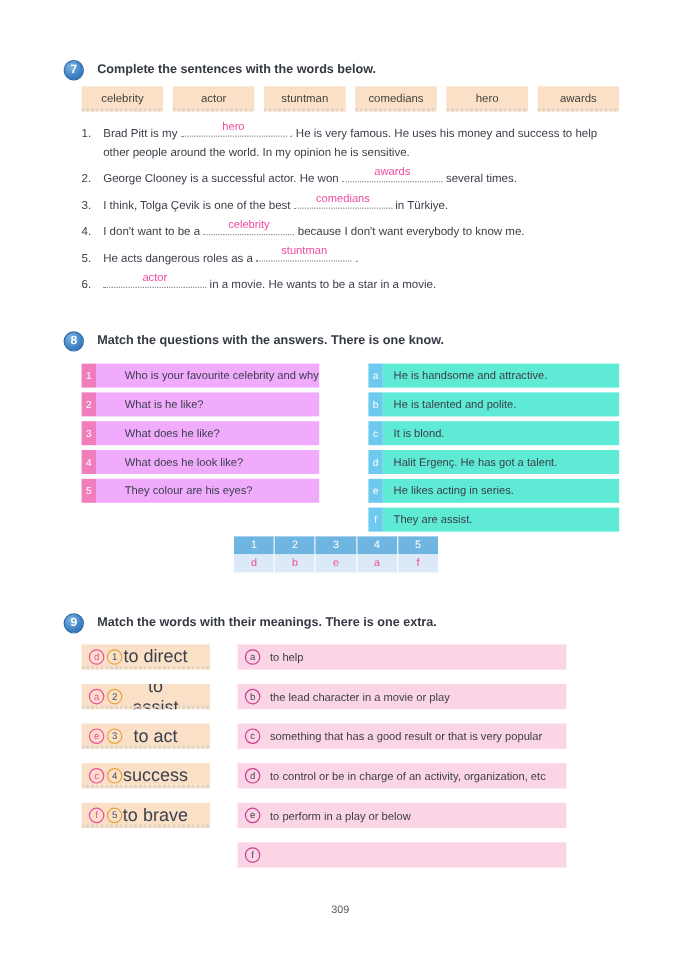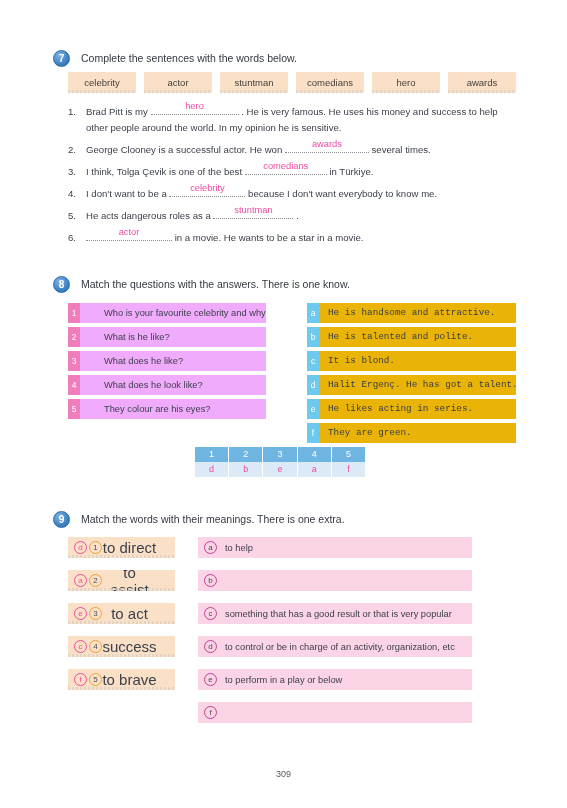--- a/index.html
+++ b/index.html
@@ -37,21 +37,21 @@
     box-sizing: border-box;
     color: #ffffff;
     font-size: 10px;
     font-weight: bold;
     line-height: 15px;
     text-align: center;
     flex: 0 0 auto;
   }
   .ex-title {
     font-size: 10.5px;
-    font-weight: normal;
+    font-weight: bold;
     color: #333842;
     margin-left: 11px;
     line-height: 17px;
     white-space: nowrap;
   }
 
   
   .wordbank {
     position: absolute;
     left: 68px;
@@ -145,21 +145,21 @@
     font-size: 9.3px;
     line-height: 20px;
     padding-left: 9px;
     color: #3a3f49;
     white-space: nowrap;
     overflow: hidden;
   }
   .pinkrow .m-tag { background: #f07dbc; }
   .pinkrow .m-text { background: #f0abfc; padding-left: 24px; }
   .bluerow .m-tag { background: #6ec9ef; }
-  .bluerow .m-text { background: #eab308; font-family: Liberation Mono, monospace; }
+  .bluerow .m-text { background: #5eead4; }
 
   
   .keytable {
     position: absolute;
     left: 195px;
     top: 447px;
     display: flex;
     flex-direction: column;
     width: 170px;
   }
@@ -250,21 +250,20 @@
 
   
   .pagenum {
     position: absolute;
     left: 0;
     top: 753px;
     width: 567px;
     text-align: center;
     font-size: 9px;
     color: #5a5a62;
-    margin-top: 16px;
   }
 </style>
 </head>
 <body>
 
 <div class="page">
 
   <div class="ex-head" style="left:53px; top:50px;">
     <div class="ex-num">7</div>
     <div class="ex-title">Complete the sentences with the words below.</div>
@@ -357,21 +356,21 @@
     <div class="m-row bluerow">
       <div class="m-tag">d</div>
       <div class="m-text">Halit Ergenç. He has got a talent.</div>
     </div>
     <div class="m-row bluerow">
       <div class="m-tag">e</div>
       <div class="m-text">He likes acting in series.</div>
     </div>
     <div class="m-row bluerow">
       <div class="m-tag">f</div>
-      <div class="m-text">They are green.</div>
+      <div class="m-text">They are assist.</div>
     </div>
   </div>
 
   <div class="keytable">
     <div class="key-r key-head">
       <div class="key-c">1</div>
       <div class="key-c">2</div>
       <div class="key-c">3</div>
       <div class="key-c">4</div>
       <div class="key-c">5</div>
@@ -418,20 +417,21 @@
     </div>
   </div>
 
   <div class="mean-col" style="left:198px; top:537px; width:274px;">
     <div class="mn-row mn-right">
       <div class="circ circ-let">a</div>
       <div class="mn-def">to help</div>
     </div>
     <div class="mn-row mn-right">
       <div class="circ circ-let">b</div>
+      <div class="mn-def">the lead character in a movie or play</div>
     </div>
     <div class="mn-row mn-right">
       <div class="circ circ-let">c</div>
       <div class="mn-def">something that has a good result or that is very popular</div>
     </div>
     <div class="mn-row mn-right">
       <div class="circ circ-let">d</div>
       <div class="mn-def">to control or be in charge of an activity, organization, etc</div>
     </div>
     <div class="mn-row mn-right">

